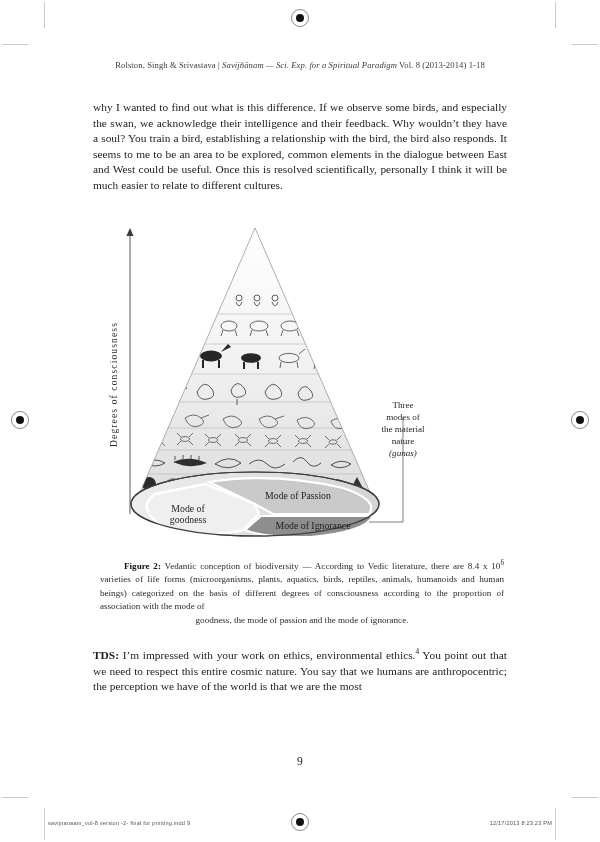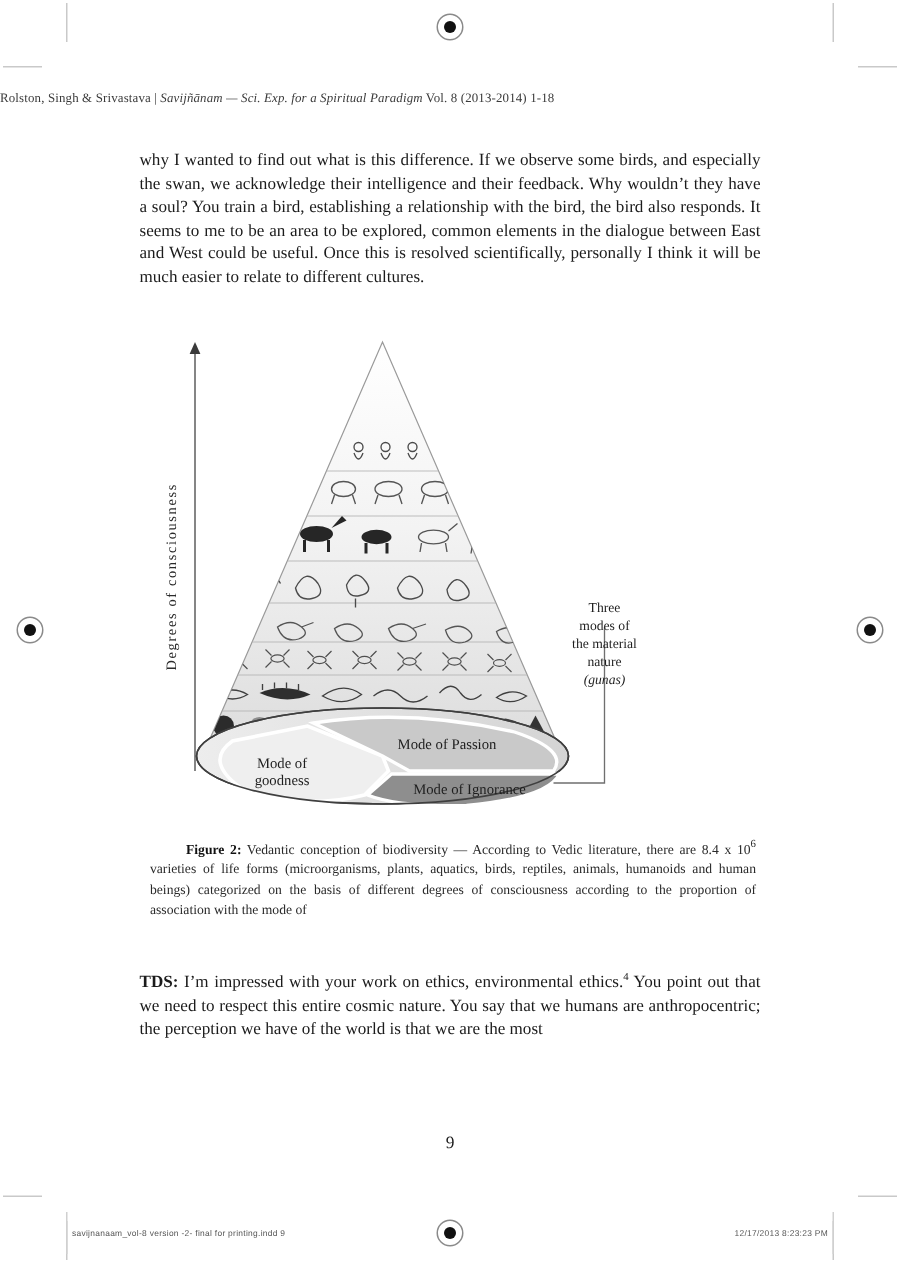--- a/index.html
+++ b/index.html
@@ -66,20 +66,21 @@
   .trim-line {
     position: absolute;
     background: #d0d0d0;
   }
 
   
   .running-head {
     position: absolute;
     left: 0; right: 0;
     top: 60px;
+    text-align: center;
     font-size: 8.6px;
     color: #3a3a3a;
     letter-spacing: 0.1px;
     white-space: nowrap;
   }
   .running-head .it { font-style: italic; }
 
   
   .body-col {
     position: absolute;
@@ -447,20 +448,21 @@
       <text class="fig-side" x="310" y="186" text-anchor="middle"><tspan id="sideL0">Three</tspan></text>
       <text class="fig-side" x="310" y="198" text-anchor="middle"><tspan id="sideL1">modes of</tspan></text>
       <text class="fig-side" x="310" y="210" text-anchor="middle"><tspan id="sideL2">the material</tspan></text>
       <text class="fig-side" x="310" y="222" text-anchor="middle"><tspan id="sideL3">nature</tspan></text>
       <text class="fig-side fig-side-it" x="310" y="234" text-anchor="middle"><tspan id="sideIt">(gunas)</tspan></text>
     </svg>
   </div>
 
   <div class="caption">
     <span class="cap-lead">Figure 2:</span><span> Vedantic conception of biodiversity — According to Vedic literature, there are 8.4 x 10</span><sup>6</sup><span> varieties of life forms (microorganisms, plants, aquatics, birds, reptiles, animals, humanoids and human beings) categorized on the basis of different degrees of consciousness according to the proportion of association with the mode of</span>
+    <span class="cap-last">goodness, the mode of passion and the mode of ignorance.</span>
   </div>
 
   <div class="lower-col">
     <p class="para">
       <span class="spk">TDS:</span><span> I’m impressed with your work on ethics, environmental ethics.</span><sup>4</sup><span> You point out that we need to respect this entire cosmic nature. You say that we humans are anthropocentric; the perception we have of the world is that we are the most</span>
     </p>
   </div>
 
   <div class="folio">9</div>
 

